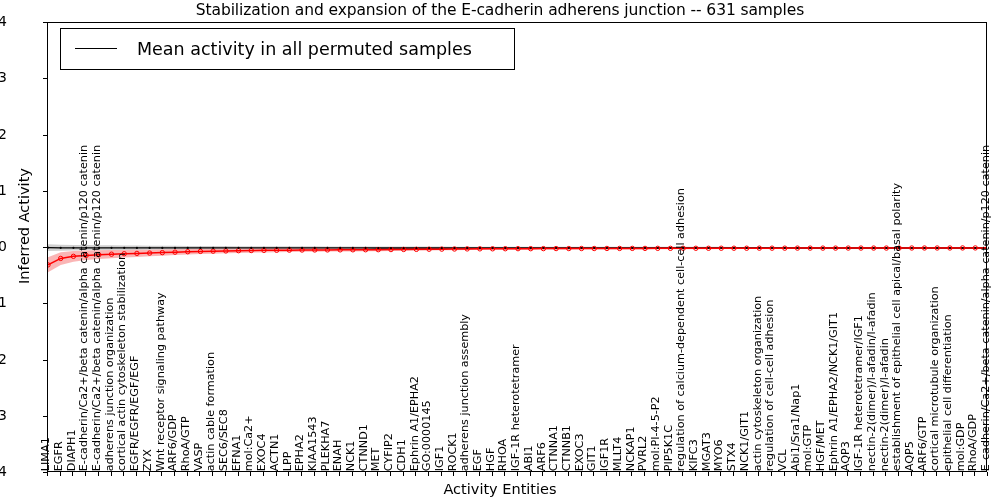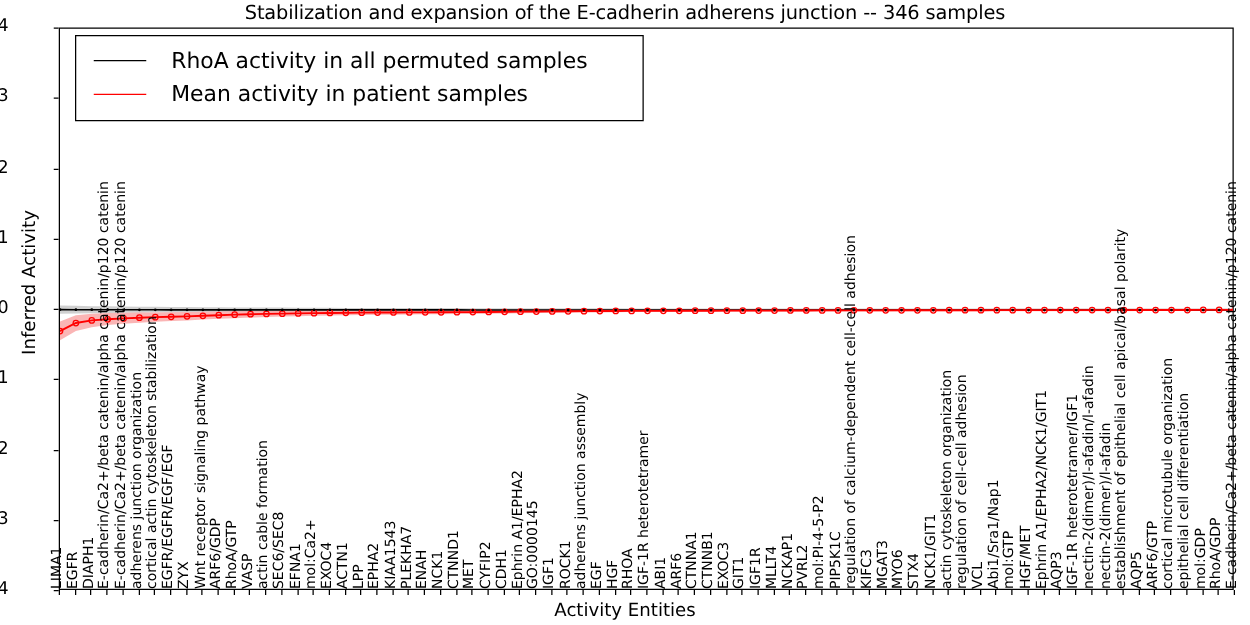--- a/index.html
+++ b/index.html
@@ -138,21 +138,21 @@
     font-size: 17.5px;
     color: #000000;
     white-space: nowrap;
   }
 </style>
 </head>
 <body>
 
 <div id="root">
 
-  <div id="chart-title">Stabilization and expansion of the E-cadherin adherens junction -- 346 samples</div>
+  <div id="chart-title">Stabilization and expansion of the E-cadherin adherens junction -- 631 samples</div>
 
   <div id="y-axis-label">Inferred Activity</div>
 
   <div id="y-ticks-layer">
       <div class="y-tick-mark" style="top: 22px;"></div>
       <div class="y-tick-label" style="top: 13px;">4</div>
       <div class="y-tick-mark" style="top: 78.25px;"></div>
       <div class="y-tick-label" style="top: 69.25px;">3</div>
       <div class="y-tick-mark" style="top: 134.5px;"></div>
       <div class="y-tick-label" style="top: 125.5px;">2</div>
@@ -488,21 +488,17 @@
       <div class="x-tick-label" style="left: 978.497px;">RhoA/GDP</div>
       <div class="x-tick-mark" style="left: 987px;"></div>
       <div class="x-tick-label" style="left: 991.2px;">E-cadherin/Ca2+/beta catenin/alpha catenin/p120 catenin</div>
     </div>
 
   <div id="x-axis-label">Activity Entities</div>
 
   <div id="legend">
     <div class="legend-row">
       <div class="legend-swatch" style="border-top:1.4px solid #000000;"></div>
-      <div class="legend-text">RhoA activity in all permuted samples</div>
-    </div>
-    <div class="legend-row">
-      <div class="legend-swatch" style="border-top:1.4px solid #ff0000;"></div>
-      <div class="legend-text">Mean activity in patient samples</div>
+      <div class="legend-text">Mean activity in all permuted samples</div>
     </div>
   </div>
 
 </div>
 
 </body></html>

